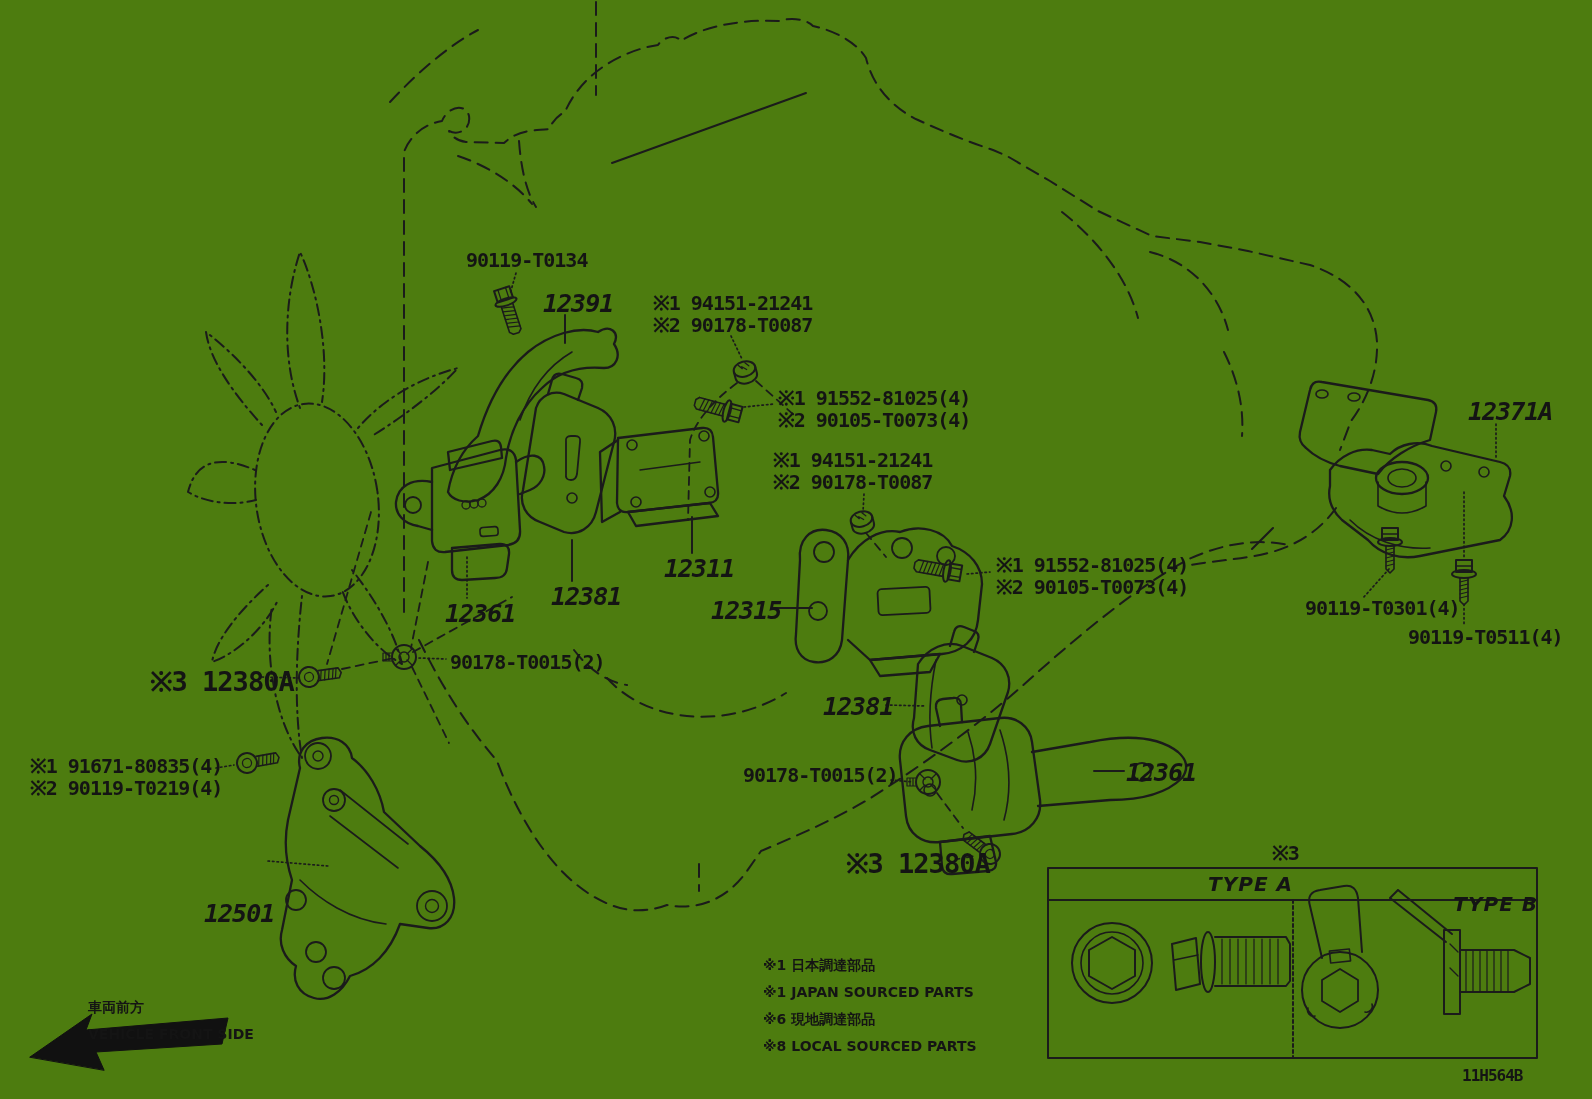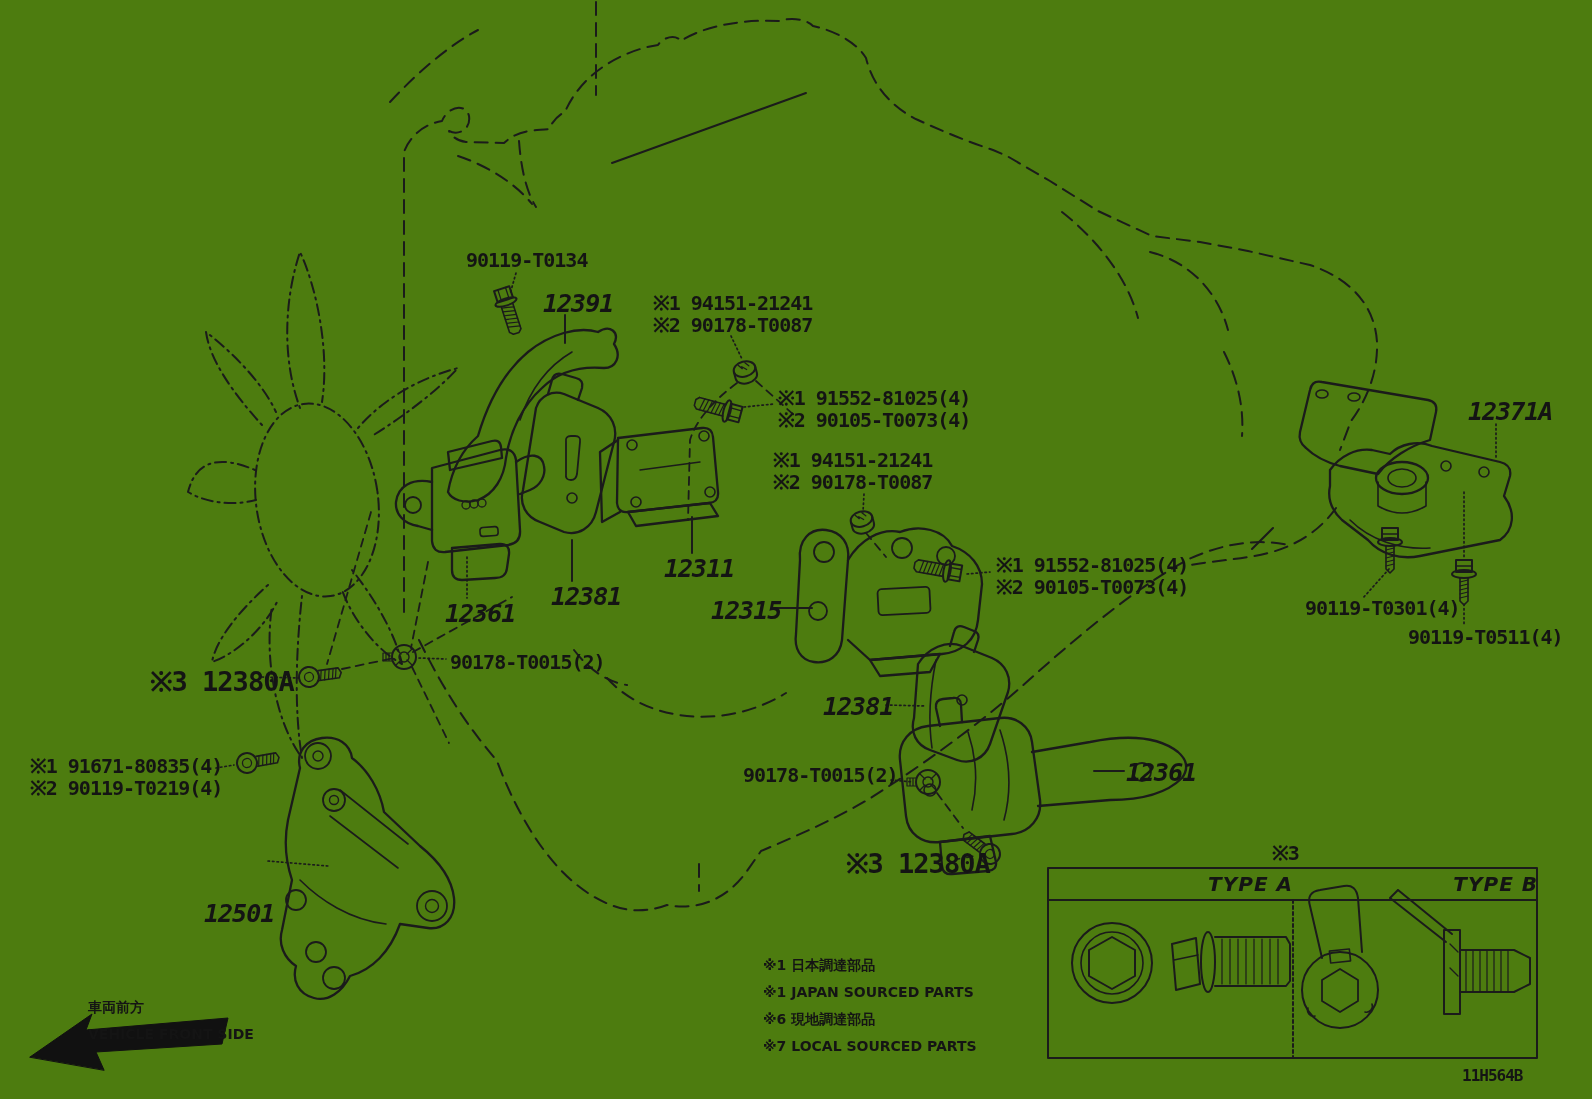--- a/index.html
+++ b/index.html
@@ -288,25 +288,25 @@
 <div class="lbl small" style="left:30px;top:778px">※2 90119-T0219(4)</div>
 <div class="lbl big" style="left:204px;top:901px">12501</div>
 <div class="lbl small" style="left:743px;top:765px">90178-T0015(2)</div>
 <div class="lbl big" style="left:1126px;top:760px">12361</div>
 <div class="lbl mid" style="left:846px;top:850px">※3 12380A</div>
 <div class="lbl small" style="left:1305px;top:598px">90119-T0301(4)</div>
 <div class="lbl small" style="left:1408px;top:627px">90119-T0511(4)</div>
 
 <div class="lbl small" style="left:1272px;top:843px">※3</div>
 <div class="lbl sans hdr" style="left:1048px;top:874px">TYPE A</div>
-<div class="lbl sans hdr" style="left:1293px;top:874px">TYPE B</div>
+<div class="lbl sans hdr" style="left:1293px;top:894px">TYPE B</div>
 
 <div class="lbl sans fn" style="left:763px;top:958px">※1 日本調達部品</div>
 <div class="lbl sans fn" style="left:763px;top:985px">※1 JAPAN SOURCED PARTS</div>
 <div class="lbl sans fn" style="left:763px;top:1012px">※6 現地調達部品</div>
-<div class="lbl sans fn" style="left:763px;top:1039px">※7 LOCAL SOURCED PARTS</div>
+<div class="lbl sans fn" style="left:763px;top:1039px">※8 LOCAL SOURCED PARTS</div>
 
 <div class="lbl sans fn" style="left:88px;top:1000px">車両前方</div>
 <div class="lbl sans fn" style="left:88px;top:1027px">VEHICLE FRONT SIDE</div>
 
 <div class="lbl code" style="left:1462px;top:1068px">11H564B</div>
 
 </div>
 
 </body></html>

